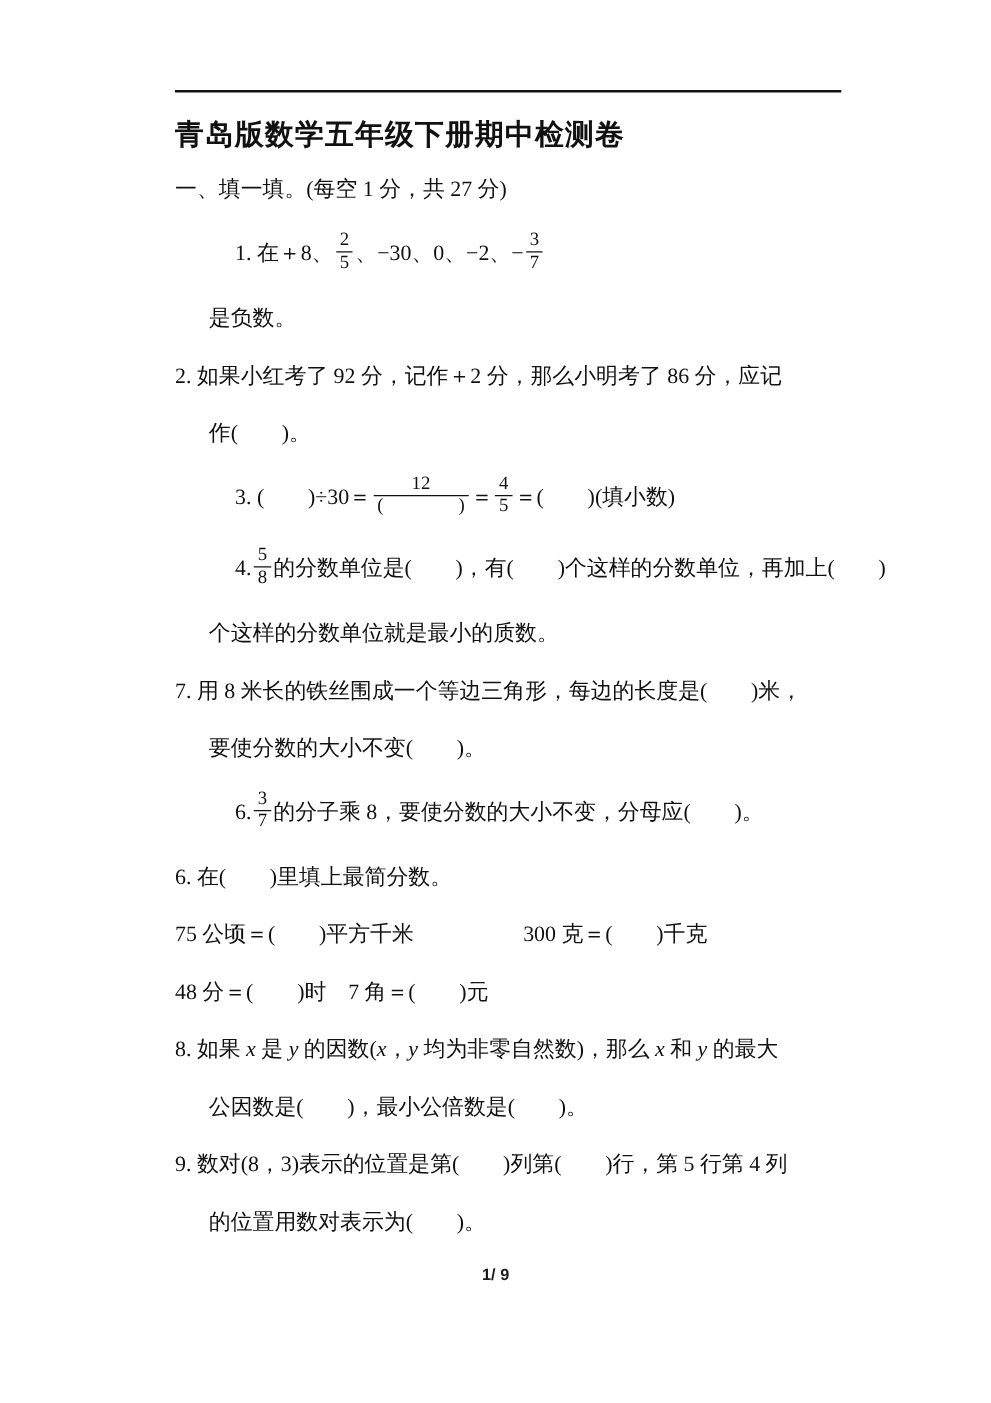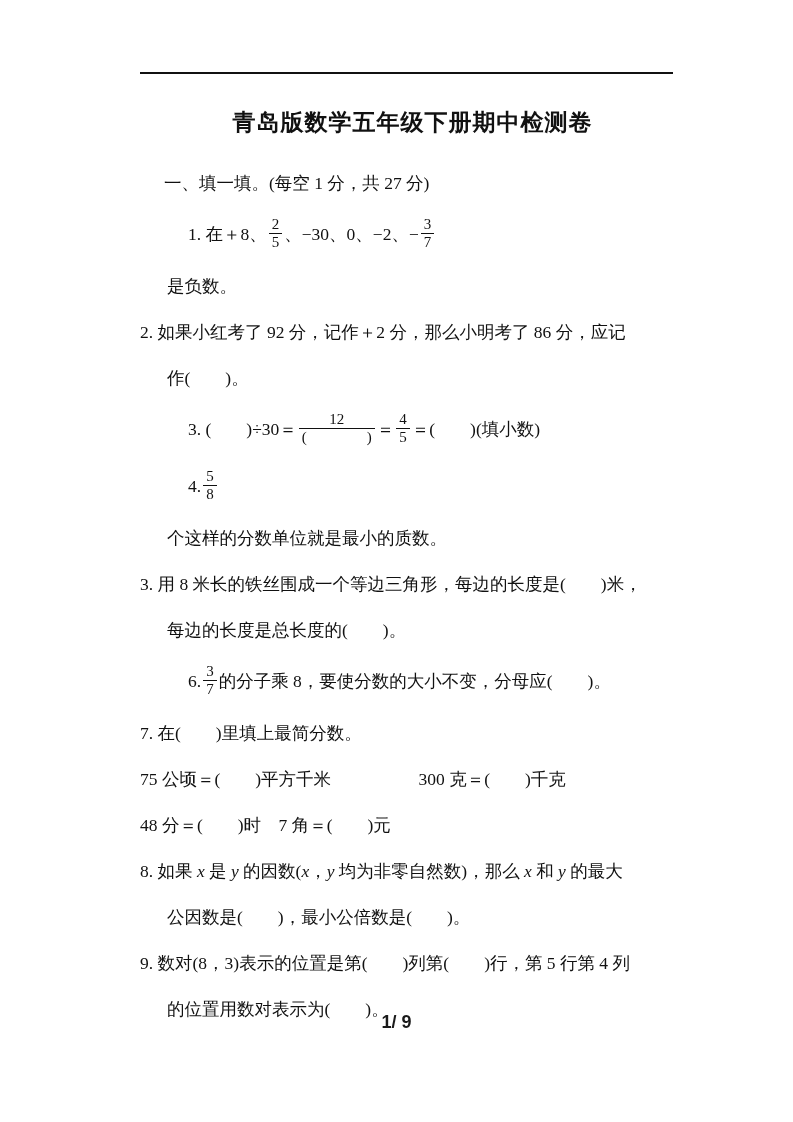--- a/index.html
+++ b/index.html
@@ -7,61 +7,61 @@
     position:relative; width:793px; height:1122px; background:#ffffff;
     font-family:"Liberation Serif","DejaVu Serif",serif; color:#111111;
     overflow:hidden;
   }
   .top-rule {
     position:absolute; left:140px; top:72px; width:533px;
     border-top:2px solid #111111; height:0;
   }
   .content { position:absolute; left:140px; top:86px; width:545px; }
   .doc-title {
-    margin:16px; height:42px; line-height:42px; text-align:center;
-    font-family:Liberation Serif, serif;
+    margin:0; height:42px; line-height:42px; text-align:left;
+    font-family:Liberation Sans, sans-serif;
     font-weight:700; font-size:23px; letter-spacing:1px; white-space:pre;
   }
-  .section-heading { font-size:17.5px; line-height:46px; white-space:pre;margin-left:24px; }
+  .section-heading { font-size:17.5px; line-height:46px; white-space:pre; }
   .line { font-size:17.5px; line-height:46px; white-space:pre; }
   .line.tall { line-height:57px;margin-left:48px; }
   .line.indent { padding-left:27px;font-family:Liberation Serif, serif; }
   .frac {
     display:inline-block; vertical-align:middle; text-align:center;
     font-size:15px; line-height:1.15; margin:0 2px; position:relative; top:-2px;
   }
   .frac .num { display:block; border-bottom:1.4px solid #111111; padding:0 3px; }
   .frac .den { display:block; padding:0 3px; }
   .it { font-style:italic; }
   .page-footer {
     position:absolute; left:0; top:1012px; width:793px; text-align:center;
     font-family:"Liberation Sans","DejaVu Sans",sans-serif;
-    font-weight:700; font-size:18px; color:#1a1a1a; white-space:pre;
+    font-weight:700; font-size:13px; color:#1a1a1a; white-space:pre;
   }
 </style>
 </head>
 <body>
 
 <div class="page">
   <div class="top-rule"></div>
   <div class="content">
     <h1 class="doc-title">青岛版数学五年级下册期中检测卷</h1>
     <div class="section-heading">一、填一填。(每空 1 分，共 27 分)</div>
     <div id="questions">
         <div class="line tall"><span>1. 在＋8、</span><span class="frac"><span class="num">2</span><span class="den">5</span></span><span>、−30、0、−2、−</span><span class="frac"><span class="num">3</span><span class="den">7</span></span></div>
         <div class="line indent"><span>是负数。</span></div>
         <div class="line"><span>2. 如果小红考了 92 分，记作＋2 分，那么小明考了 86 分，应记</span></div>
         <div class="line indent"><span>作(　　)。</span></div>
         <div class="line tall"><span>3. (　　)÷30＝</span><span class="frac"><span class="num">12</span><span class="den">(　　　　)</span></span><span>＝</span><span class="frac"><span class="num">4</span><span class="den">5</span></span><span>＝(　　)(填小数)</span></div>
-        <div class="line tall"><span>4.</span><span class="frac"><span class="num">5</span><span class="den">8</span></span></div>
+        <div class="line tall"><span>4.</span><span class="frac"><span class="num">5</span><span class="den">8</span></span><span>的分数单位是(　　)，有(　　)个这样的分数单位，再加上(　　)</span></div>
         <div class="line indent"><span>个这样的分数单位就是最小的质数。</span></div>
-        <div class="line"><span>3. 用 8 米长的铁丝围成一个等边三角形，每边的长度是(　　)米，</span></div>
-        <div class="line indent"><span>每边的长度是总长度的(　　)。</span></div>
+        <div class="line"><span>7. 用 8 米长的铁丝围成一个等边三角形，每边的长度是(　　)米，</span></div>
+        <div class="line indent"><span>要使分数的大小不变(　　)。</span></div>
         <div class="line tall"><span>6.</span><span class="frac"><span class="num">3</span><span class="den">7</span></span><span>的分子乘 8，要使分数的大小不变，分母应(　　)。</span></div>
-        <div class="line"><span>7. 在(　　)里填上最简分数。</span></div>
+        <div class="line"><span>6. 在(　　)里填上最简分数。</span></div>
         <div class="line"><span>75 公顷＝(　　)平方千米　　　　　300 克＝(　　)千克</span></div>
         <div class="line"><span>48 分＝(　　)时　7 角＝(　　)元</span></div>
         <div class="line"><span>8. 如果 </span><span class="it">x</span><span> 是 </span><span class="it">y</span><span> 的因数(</span><span class="it">x</span><span>，</span><span class="it">y</span><span> 均为非零自然数)，那么 </span><span class="it">x</span><span> 和 </span><span class="it">y</span><span> 的最大</span></div>
         <div class="line indent"><span>公因数是(　　)，最小公倍数是(　　)。</span></div>
         <div class="line"><span>9. 数对(8，3)表示的位置是第(　　)列第(　　)行，第 5 行第 4 列</span></div>
         <div class="line indent"><span>的位置用数对表示为(　　)。</span></div>
       </div>
   </div>
   <div class="page-footer">1/ 9</div>
 </div>

